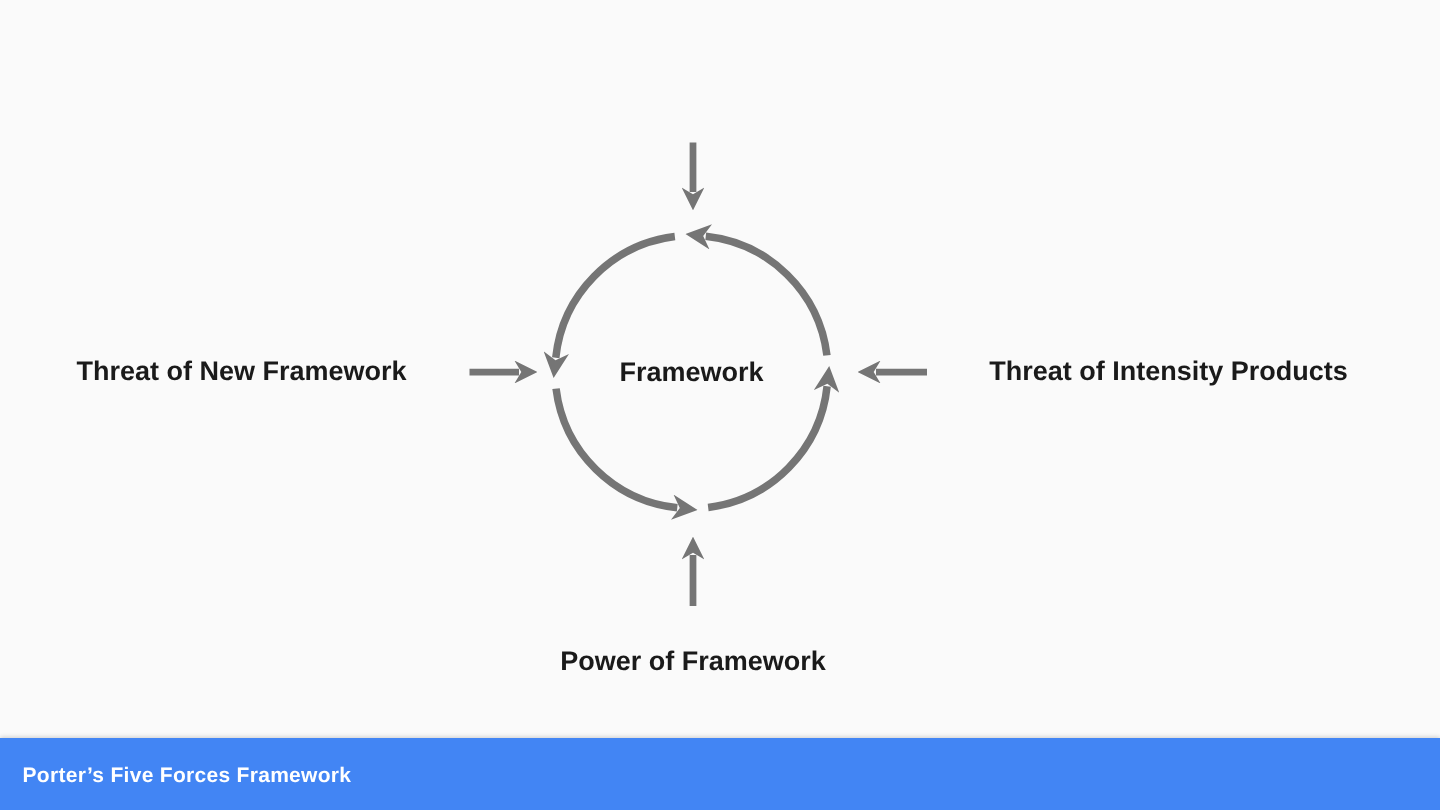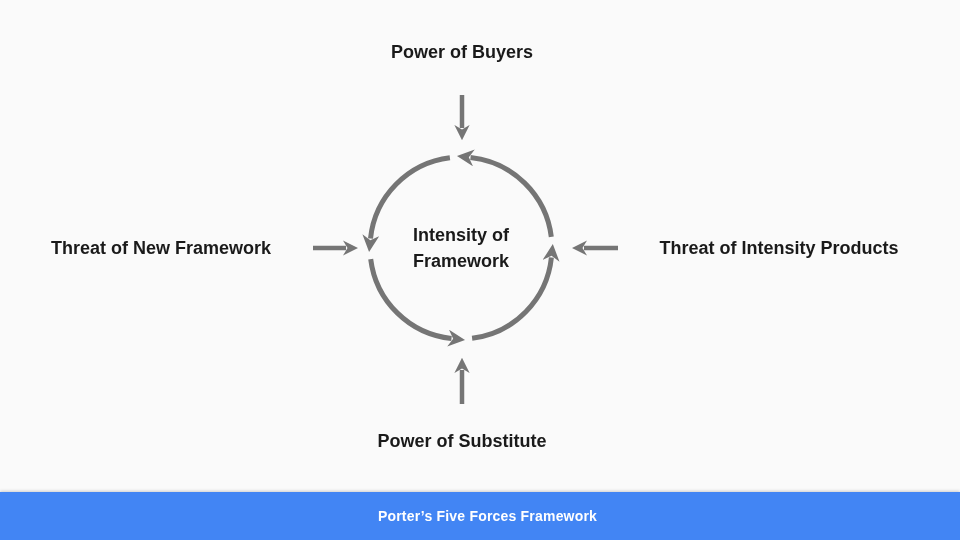--- a/index.html
+++ b/index.html
@@ -39,21 +39,20 @@
   }
   .center-label span{display:block;}
   .footer-bar{
     position:absolute;
     left:0;bottom:0;
     width:960px;height:48px;
     background:var(--footer-bg);
     display:flex;
     align-items:center;
     box-shadow:0 -1px 3px rgba(0,0,0,0.18);
-    justify-content:center;
   }
   .footer-title{
     color:var(--footer-text);
     font-size:14px;
     font-weight:bold;
     padding-left:15px;
     letter-spacing:0.2px;
   }
   .arc{fill:none;stroke:var(--stroke);stroke-width:5;}
   .straight-arrow{stroke:var(--stroke);stroke-width:4.5;}
@@ -74,30 +73,28 @@
     <path class="arc" d="M 449.9 157.7 A 91 91 0 0 0 370.5 238.5" marker-end="url(#ah)"></path>
     <path class="arc" d="M 370.7 259.1 A 91 91 0 0 0 451.5 338.5" marker-end="url(#ah)"></path>
     <path class="arc" d="M 472.1 338.3 A 91 91 0 0 0 551.4 257.5" marker-end="url(#ah)"></path>
 
     <line class="straight-arrow" x1="462" y1="95" x2="462" y2="128" marker-end="url(#ah)"></line>
     <line class="straight-arrow" x1="462" y1="404" x2="462" y2="370" marker-end="url(#ah)"></line>
     <line class="straight-arrow" x1="313" y1="248" x2="346" y2="248" marker-end="url(#ah)"></line>
     <line class="straight-arrow" x1="618" y1="248" x2="584" y2="248" marker-end="url(#ah)"></line>
   </svg>
 
-  <div class="force-label label-top">Power of Buyers</div>
 
   <div class="force-label label-left">Threat of New Framework</div>
 
   <div class="force-label label-right">Threat of Intensity Products</div>
 
-  <div class="force-label label-bottom">Power of Substitute</div>
+  <div class="force-label label-bottom">Power of Framework</div>
 
   <div class="center-label">
-    <span>Intensity of</span>
     <span>Framework</span>
   </div>
 
   <div class="footer-bar">
     <div class="footer-title">Porter’s Five Forces Framework</div>
   </div>
 
 </div>
 
 </body></html>

